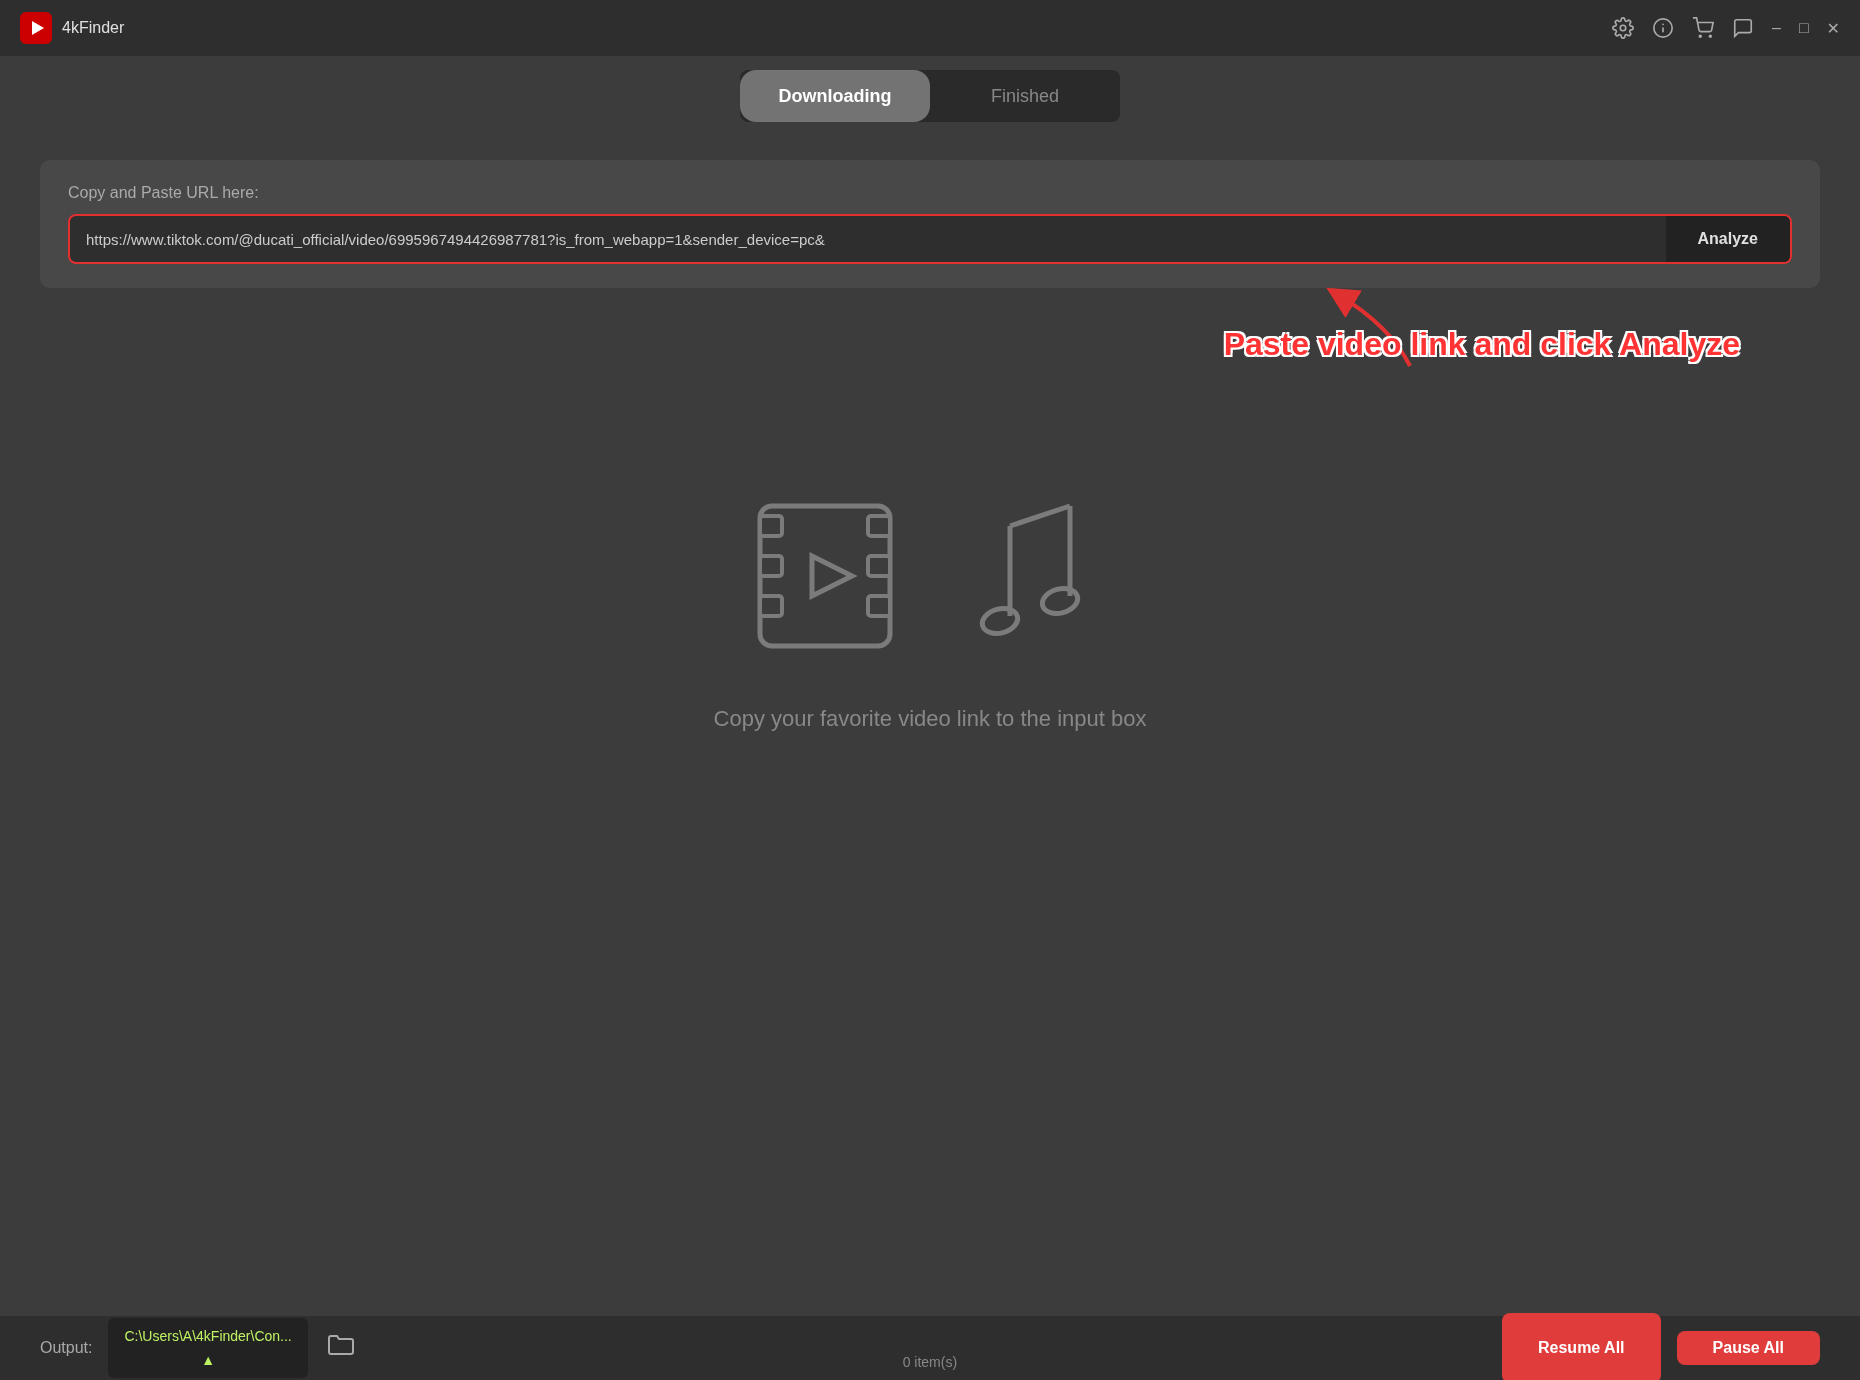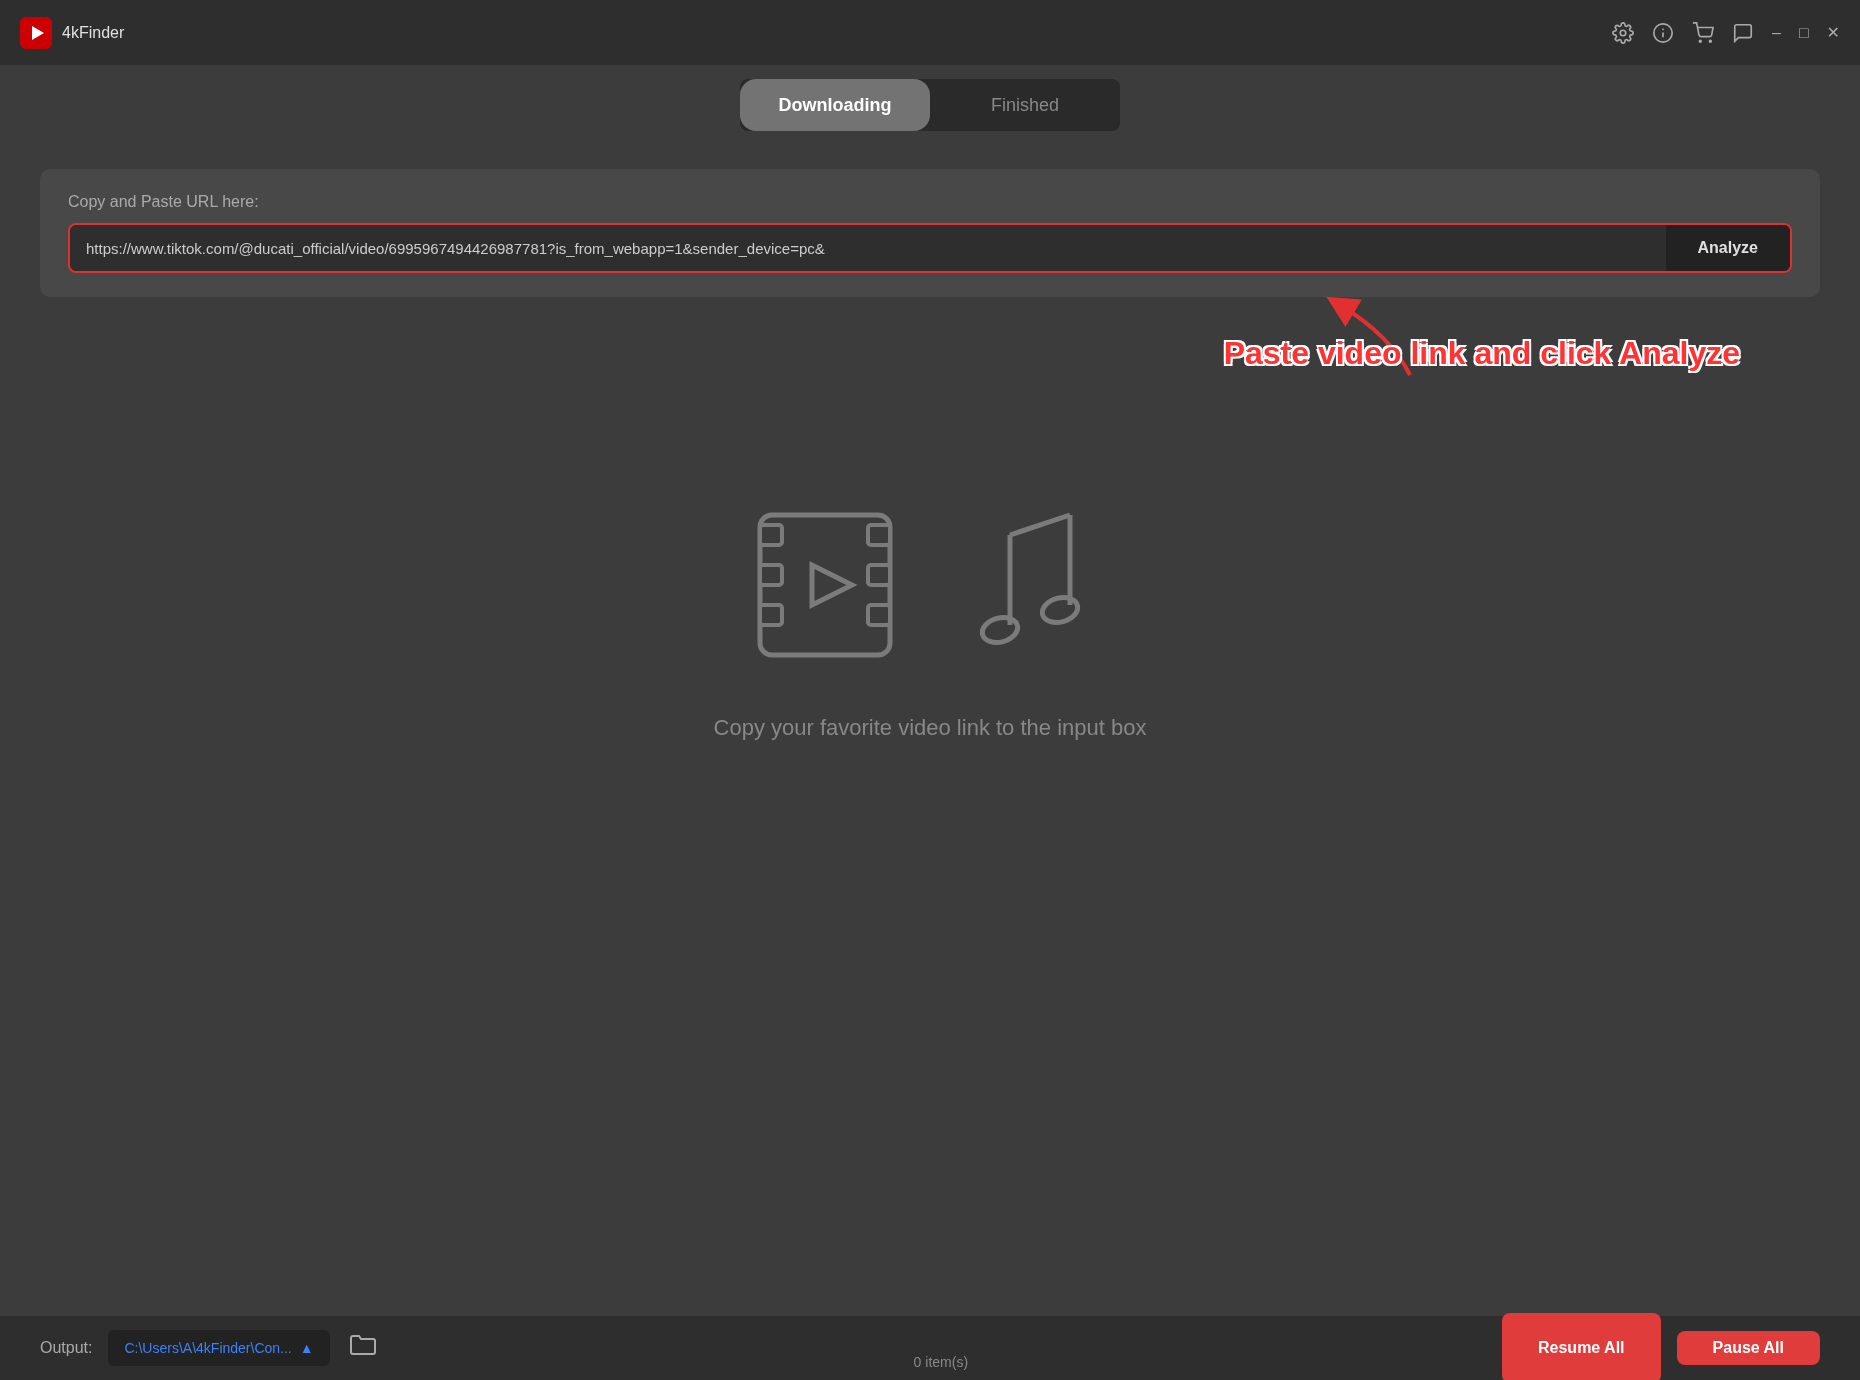--- a/index.html
+++ b/index.html
@@ -8,21 +8,21 @@
       height: 1380px;
       background: #3c3c3c;
       font-family: -apple-system, BlinkMacSystemFont, 'Segoe UI', sans-serif;
       color: #e0e0e0;
       overflow: hidden;
       position: relative;
     }
 
     
     .titlebar {
-      height: 65px;
+      height: 56px;
       background: #2e2e2e;
       display: flex;
       align-items: center;
       justify-content: space-between;
       padding: 0 20px;
     }
     .titlebar-left {
       display: flex;
       align-items: center;
       gap: 10px;
@@ -183,28 +183,29 @@
       padding: 0 40px;
       gap: 16px;
     }
     .output-label {
       font-size: 16px;
       color: #aaa;
     }
     .output-path-btn {
       background: #222;
       border: none;
-      color: #3b82f6;
+      color: #bef264;
       font-size: 14px;
       padding: 10px 16px;
       border-radius: 6px;
       cursor: pointer;
       display: flex;
       align-items: center;
       gap: 8px;
+      flex-direction: column;
     }
     .folder-icon-btn {
       background: transparent;
       border: none;
       color: #aaa;
       font-size: 22px;
       cursor: pointer;
       padding: 4px;
     }
     .items-count {

